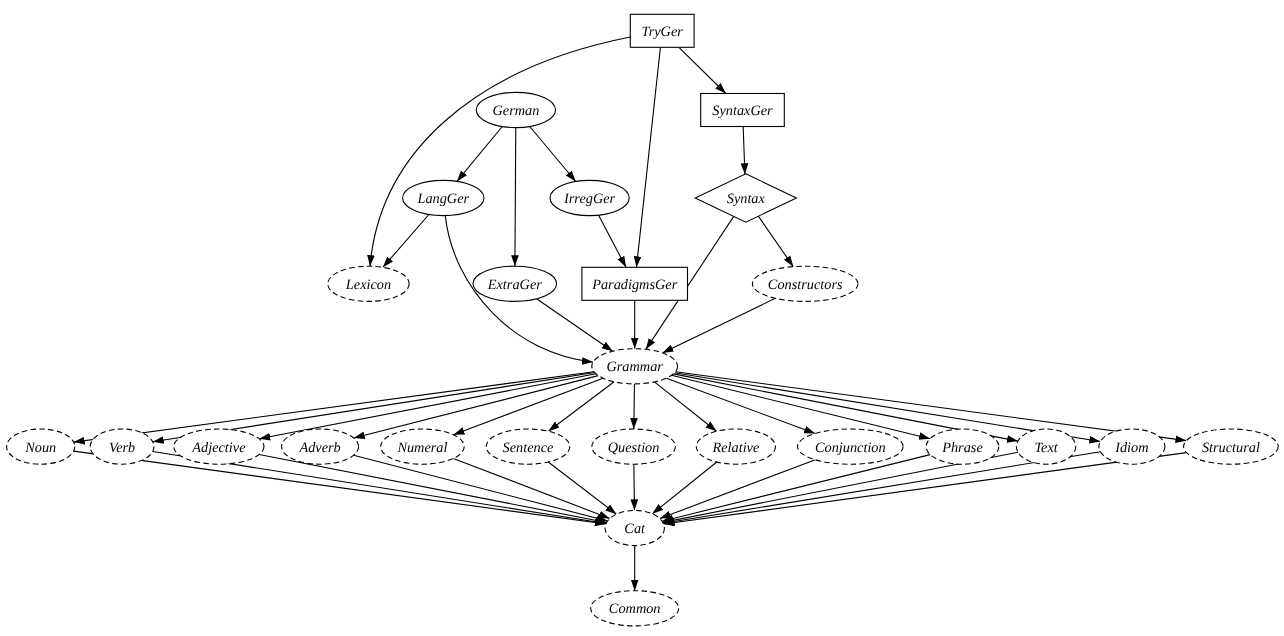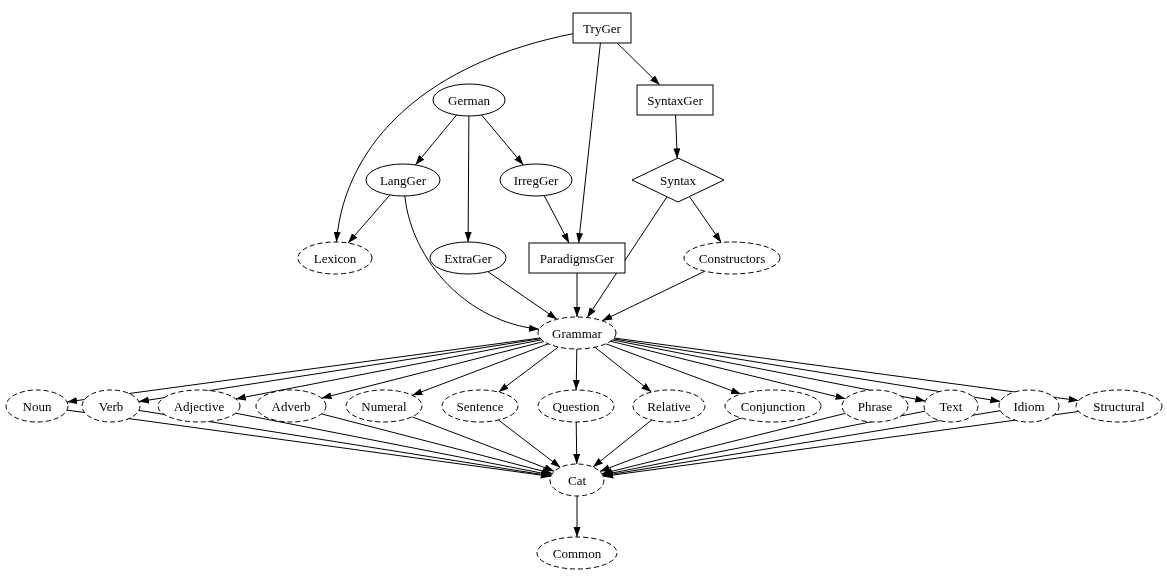--- a/index.html
+++ b/index.html
@@ -2,20 +2,21 @@
 <html><head>
 <meta charset="utf-8">
 <style>
   html, body { margin: 0; padding: 0; background: #ffffff; }
   .canvas {
     width: 1167px;
     height: 578px;
     background: #ffffff;
     position: relative;
     overflow: hidden;
+    font-style: italic;
   }
   .edge {
     fill: none;
     stroke: #000000;
     stroke-width: 1;
   }
   .node-shape {
     fill: #ffffff;
     stroke: #000000;
     stroke-width: 1;

